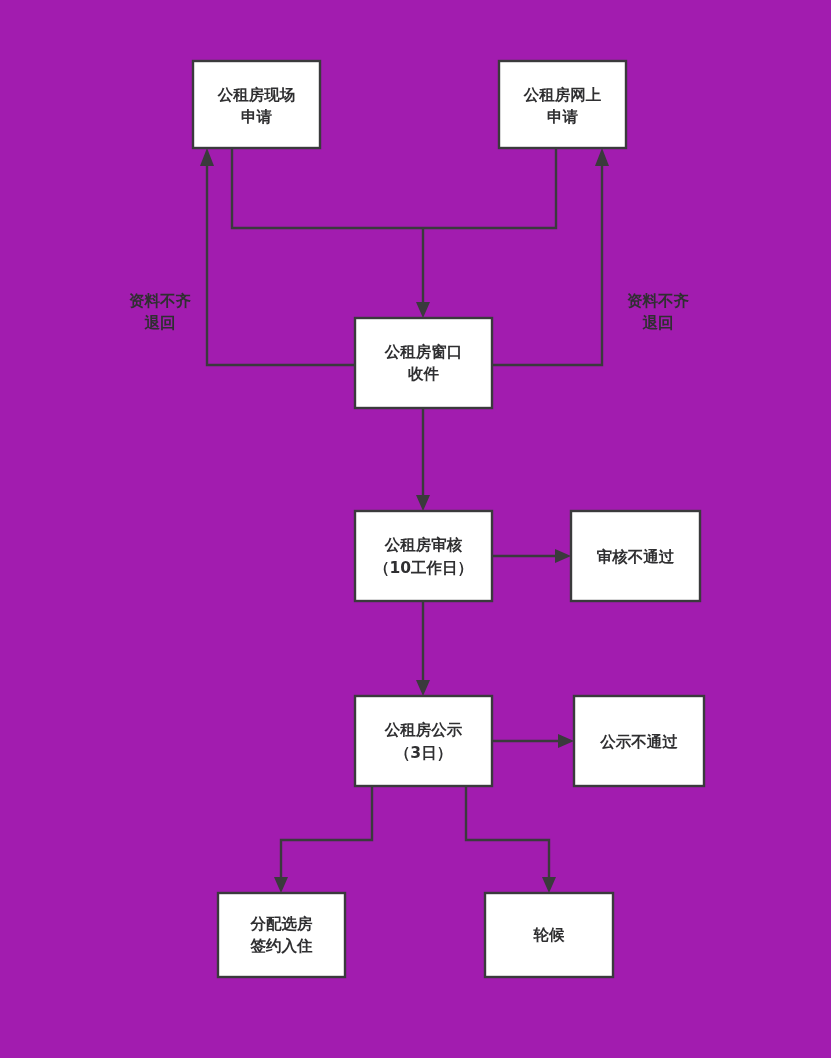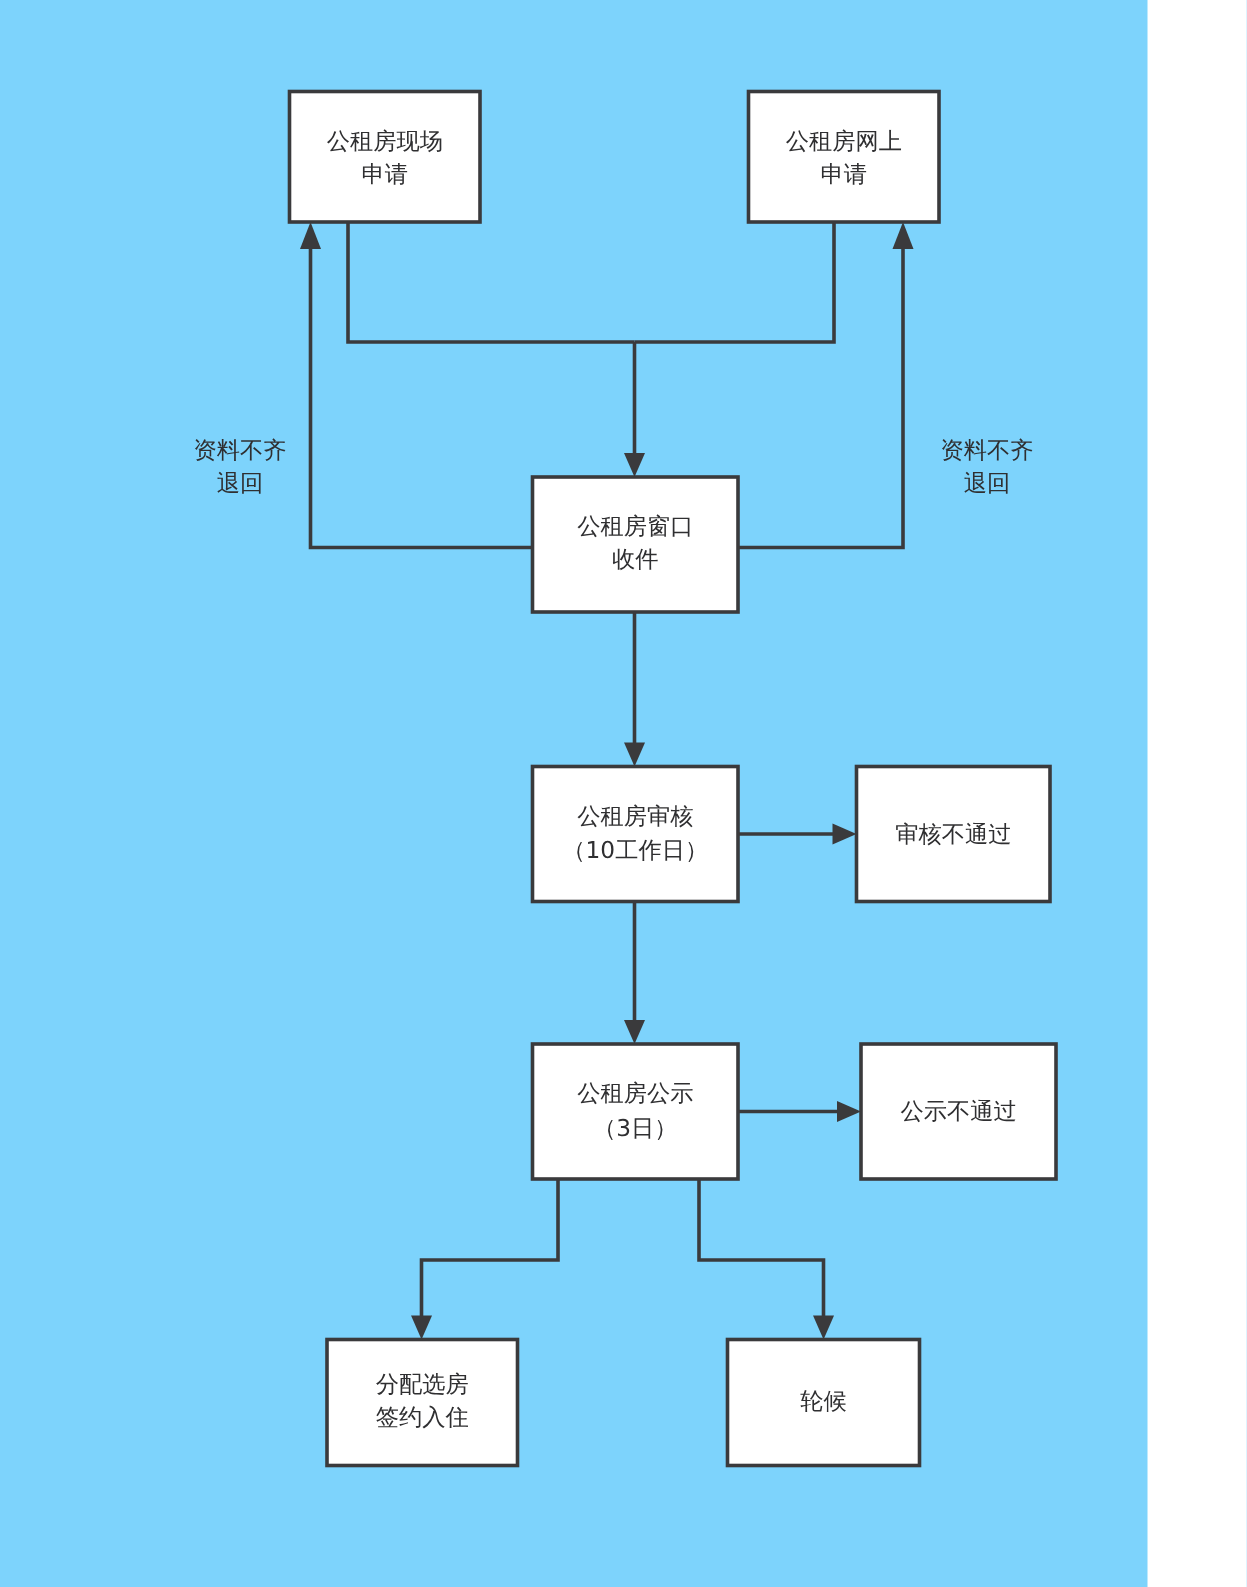--- a/index.html
+++ b/index.html
@@ -9,23 +9,24 @@
     background: #ffffff;
   }
   body {
     width: 831px;
     height: 1058px;
     font-family: "DejaVu Sans", "Liberation Sans", sans-serif;
     overflow: hidden;
   }
   #flowchart-root {
     position: relative;
-    width: 765px;
+    width: 831px;
     height: 1058px;
-    background: #7dd3fc;
+    background: #a21caf;
+    font-weight: bold;
   }
   svg.flow-canvas {
     display: block;
     width: 831px;
     height: 1058px;
   }
   .node-box {
     fill: #ffffff;
     stroke: #3a3a3c;
     stroke-width: 2.4;

